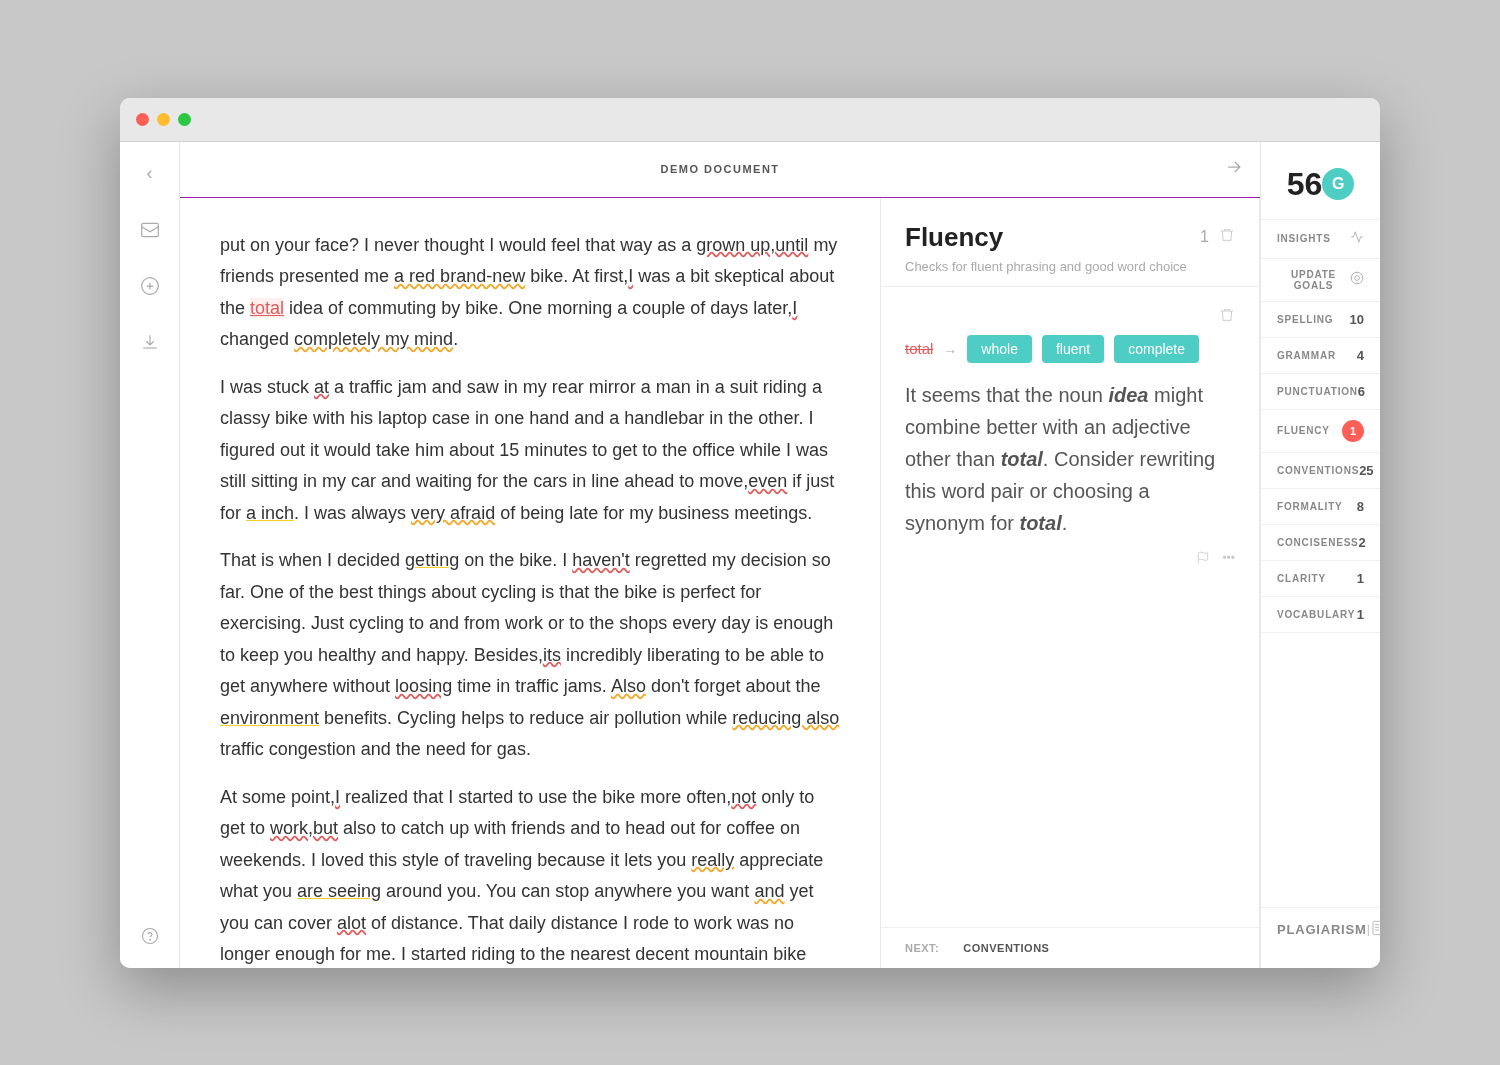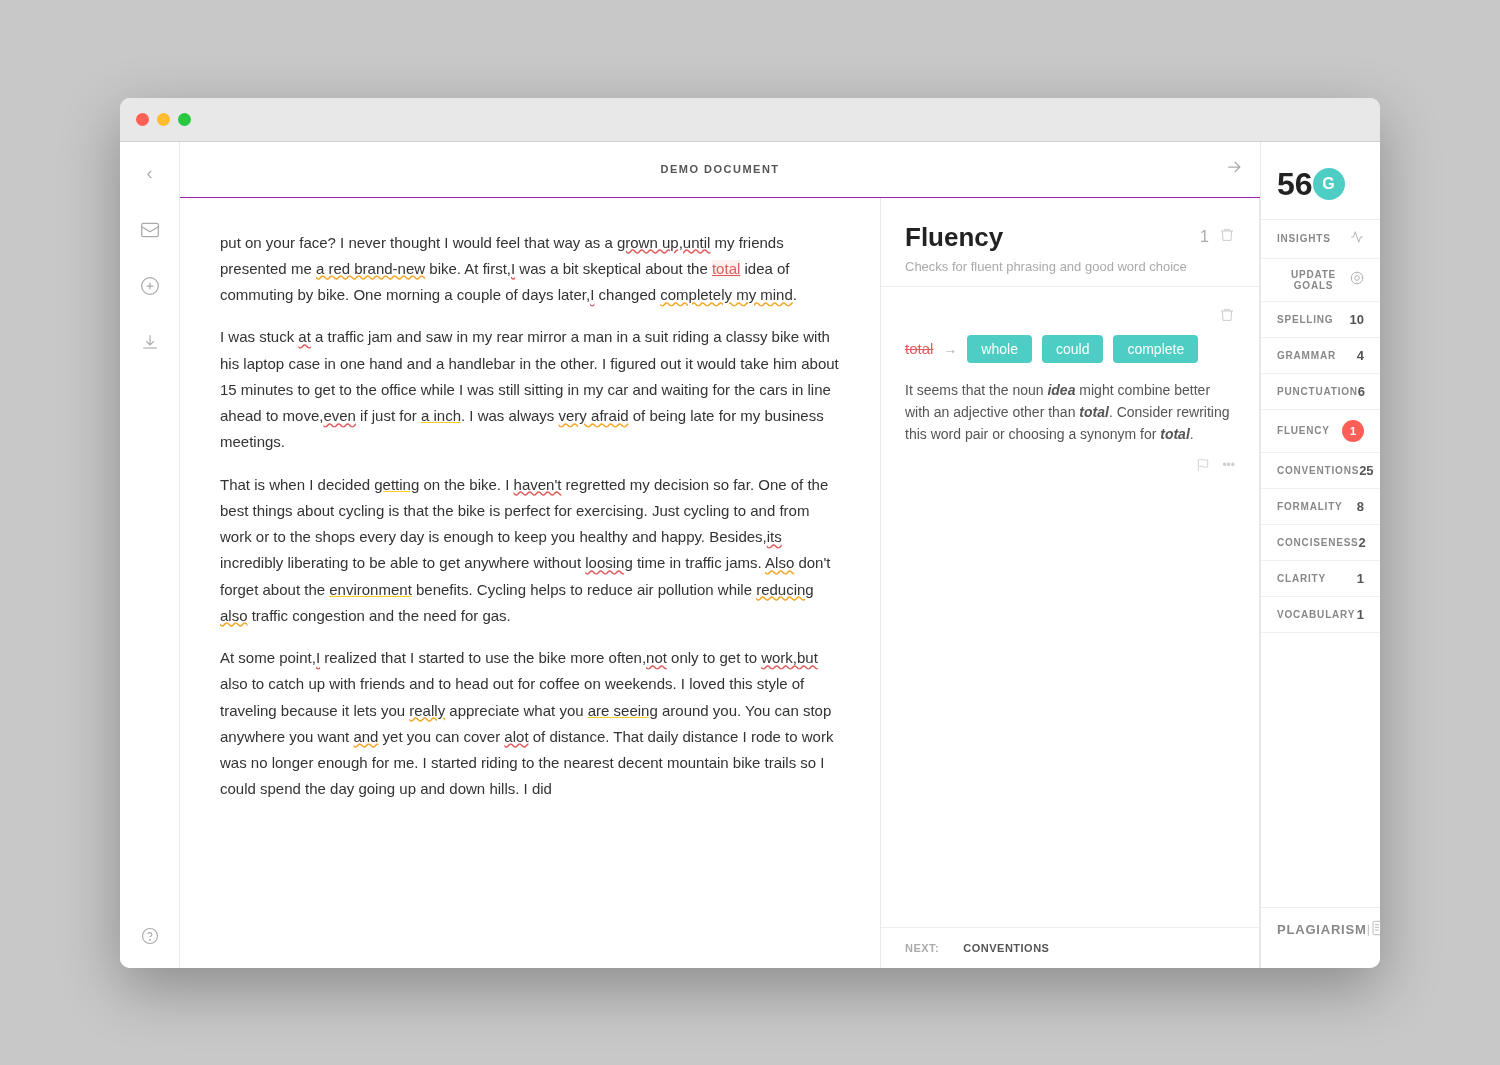--- a/index.html
+++ b/index.html
@@ -104,21 +104,21 @@
       flex: 1;
       overflow: hidden;
     }
     
     .editor {
       flex: 1;
       background: #fff;
       padding: 32px 40px;
       overflow-y: auto;
       line-height: 1.75;
-      font-size: 15px;
+      font-size: 18px;
       color: #333;
     }
     .editor p {
       margin-bottom: 16px;
     }
     .underline-red {
       text-decoration: underline;
       text-decoration-color: #e05c5c;
       text-decoration-style: wavy;
     }
@@ -188,21 +188,21 @@
       background: #4ecdc4;
       color: #fff;
       border: none;
       border-radius: 4px;
       padding: 6px 14px;
       font-size: 14px;
       font-weight: 500;
       cursor: pointer;
     }
     .suggestion-text {
-      font-size: 14px;
+      font-size: 20px;
       color: #555;
       line-height: 1.6;
     }
     .suggestion-text em {
       font-style: italic;
       font-weight: 600;
     }
     .next-label {
       font-size: 11px;
       color: #aaa;
@@ -222,21 +222,21 @@
       background: #fff;
       border-left: 1px solid #e8e8e8;
       display: flex;
       flex-direction: column;
       padding: 16px 0;
       overflow-y: auto;
     }
     .score-row {
       display: flex;
       align-items: center;
-      justify-content: flex-start;
+      justify-content: center;
       padding: 8px 16px 16px;
       border-bottom: 1px solid #eee;
     }
     .score-num {
       font-size: 32px;
       font-weight: 800;
       color: #222;
     }
     .score-icon {
       width: 32px;
@@ -411,21 +411,21 @@
               <span class="delete-icon">
                 <svg width="16" height="16" viewBox="0 0 24 24" fill="none" stroke="#ccc" stroke-width="1.5">
                   <path d="M3 6h18M8 6V4h8v2M19 6l-1 14H6L5 6"></path>
                 </svg>
               </span>
             </div>
             <div class="word-replacements">
               <span class="original-word">total</span>
               <span class="arrow-icon">→</span>
               <button class="replacement-btn">whole</button>
-              <button class="replacement-btn">could</button>
+              <button class="replacement-btn">fluent</button>
               <button class="replacement-btn">complete</button>
             </div>
             <p class="suggestion-text">
               It seems that the noun <em>idea</em> might combine better with an adjective other than <em>total</em>. Consider rewriting this word pair or choosing a synonym for <em>total</em>.
             </p>
             <div style="display:flex;justify-content:flex-end;gap:12px;margin-top:12px;">
               <span class="flag-icon">
                 <svg width="14" height="14" viewBox="0 0 24 24" fill="none" stroke="#ccc" stroke-width="1.5">
                   <path d="M4 15s1-1 4-1 5 2 8 2 4-1 4-1V3s-1 1-4 1-5-2-8-2-4 1-4 1z"></path>
                   <line x1="4" y1="22" x2="4" y2="15"></line>

